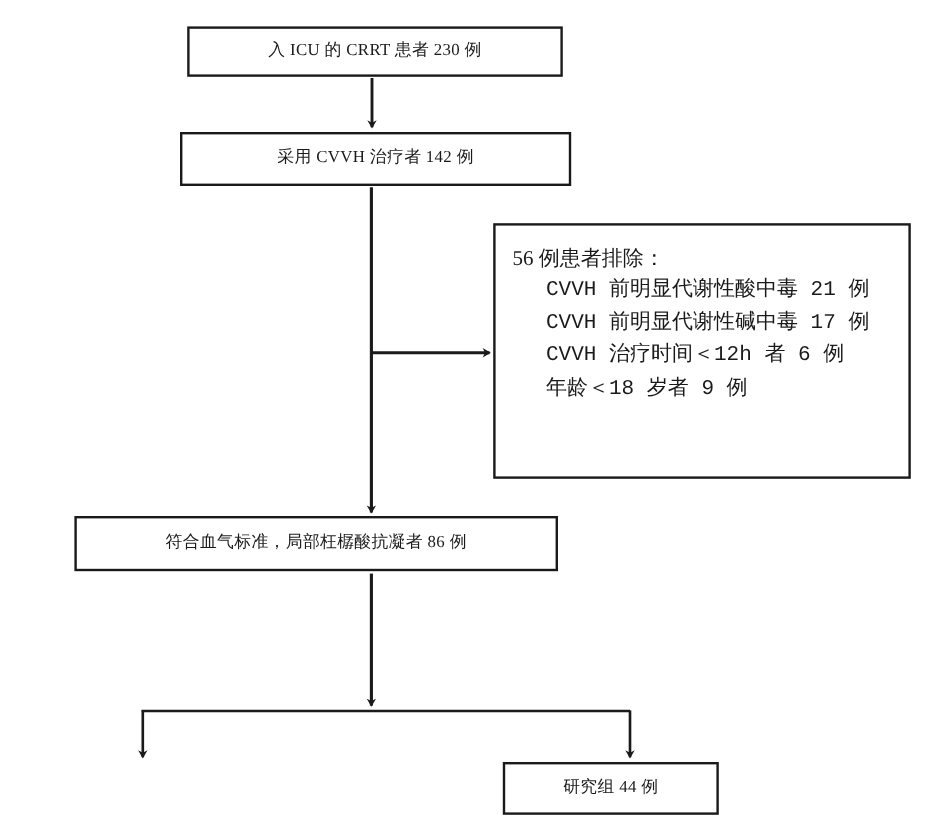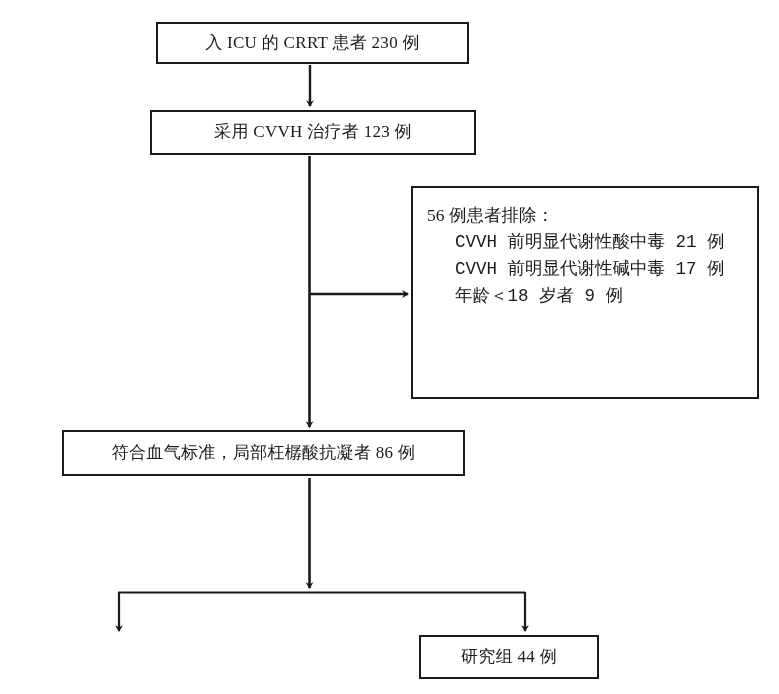--- a/index.html
+++ b/index.html
@@ -39,21 +39,21 @@
   .node {
     position: absolute;
     z-index: 2;
     box-sizing: border-box;
     border: 2px solid #1a1a1a;
     background: #ffffff;
     display: flex;
     align-items: center;
     justify-content: center;
     text-align: center;
-    font-size: 17px;
+    font-size: 14px;
     line-height: 1.35;
     letter-spacing: 0.3px;
     color: #1a1a1a;
   }
 
   .node-label {
     display: block;
     white-space: nowrap;
     padding: 0 6px;
   }
@@ -121,28 +121,29 @@
     <line x1="119" y1="592" x2="119" y2="631" stroke="#1a1a1a" stroke-width="2.2" marker-end="url(#arrowhead)"></line>
 
     <line x1="525" y1="592" x2="525" y2="631" stroke="#1a1a1a" stroke-width="2.2" marker-end="url(#arrowhead)"></line>
   </svg>
 
   <div class="node" id="node-intake">
     <span class="node-label">入 ICU 的 CRRT 患者 230 例</span>
   </div>
 
   <div class="node" id="node-cvvh">
-    <span class="node-label">采用 CVVH 治疗者 123 例</span>
+    <span class="node-label">采用 CVVH 治疗者 142 例</span>
   </div>
 
   <div id="node-exclusion">
     <span class="excl-heading">56 例患者排除：</span>
     <ul class="excl-list">
       <li>CVVH 前明显代谢性酸中毒 21 例</li>
       <li>CVVH 前明显代谢性碱中毒 17 例</li>
+      <li>CVVH 治疗时间＜12h 者 6 例</li>
       <li>年龄＜18 岁者 9 例</li>
     </ul>
   </div>
 
   <div class="node" id="node-eligible">
     <span class="node-label">符合血气标准，局部枉樼酸抗凝者 86 例</span>
   </div>
 
 
   <div class="node" id="node-study">

